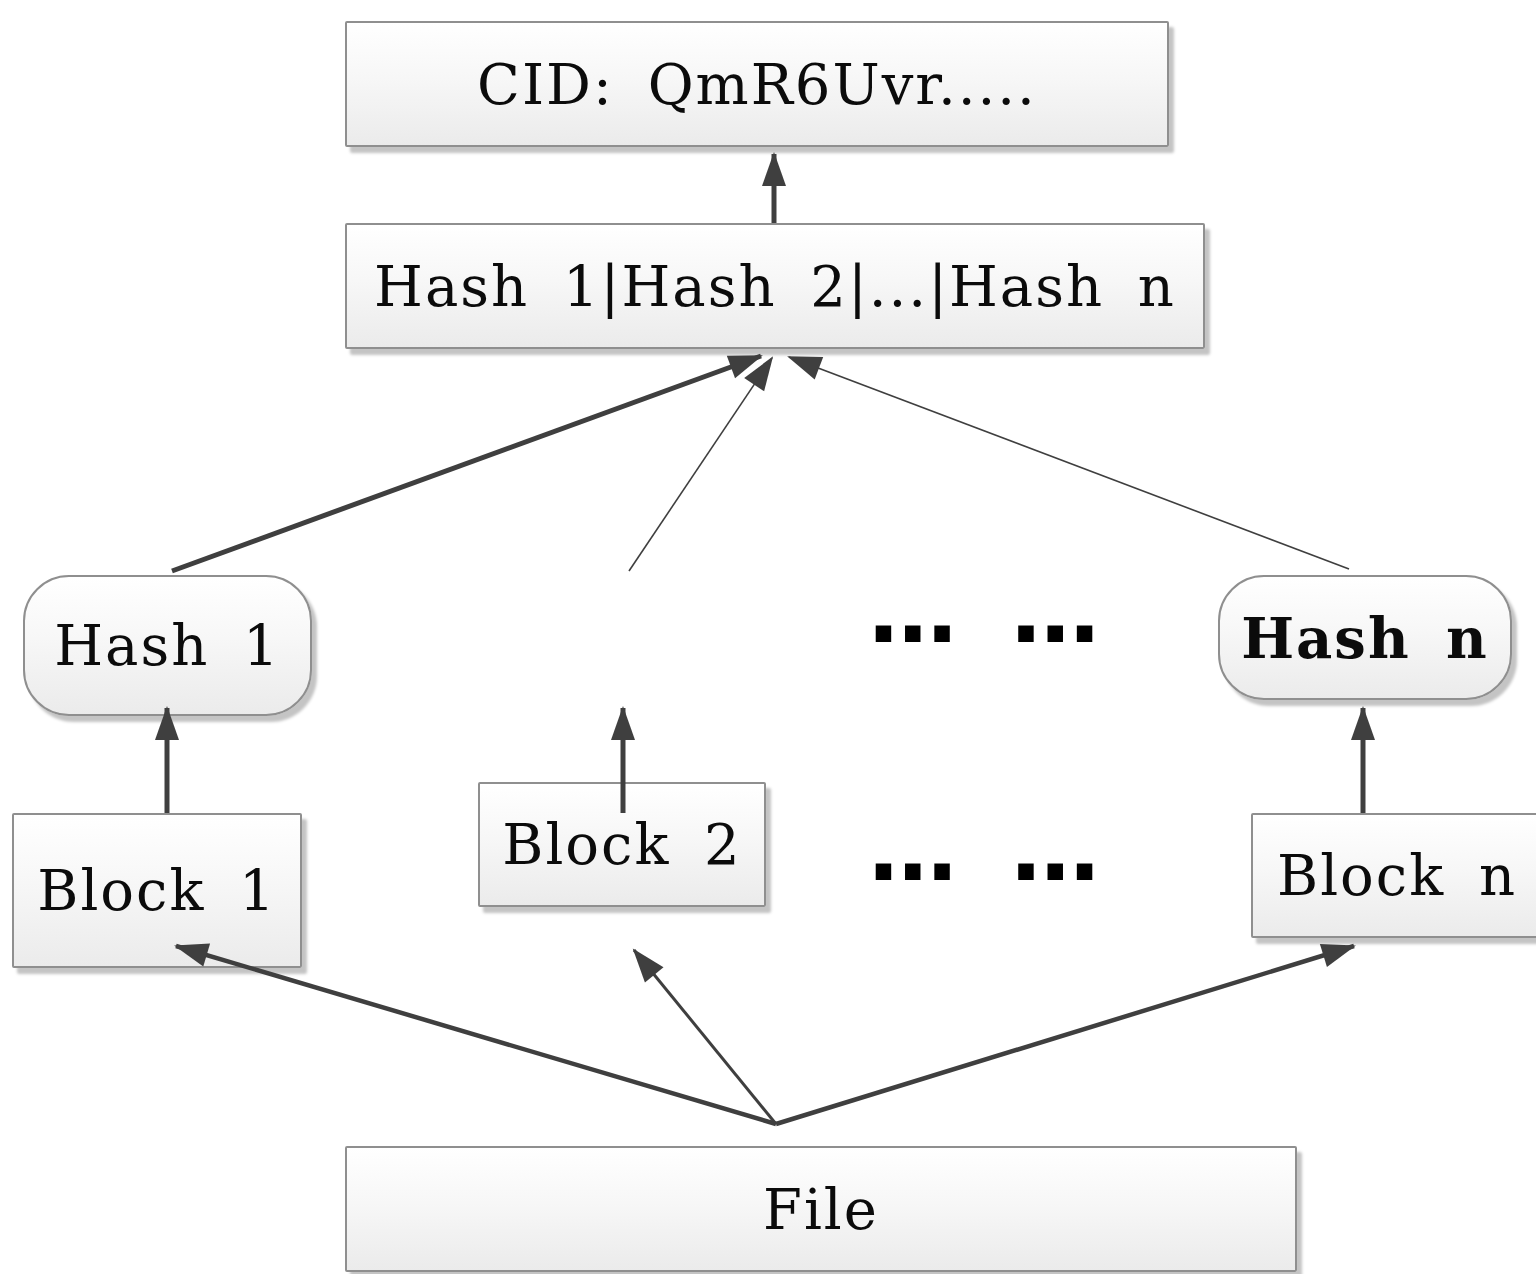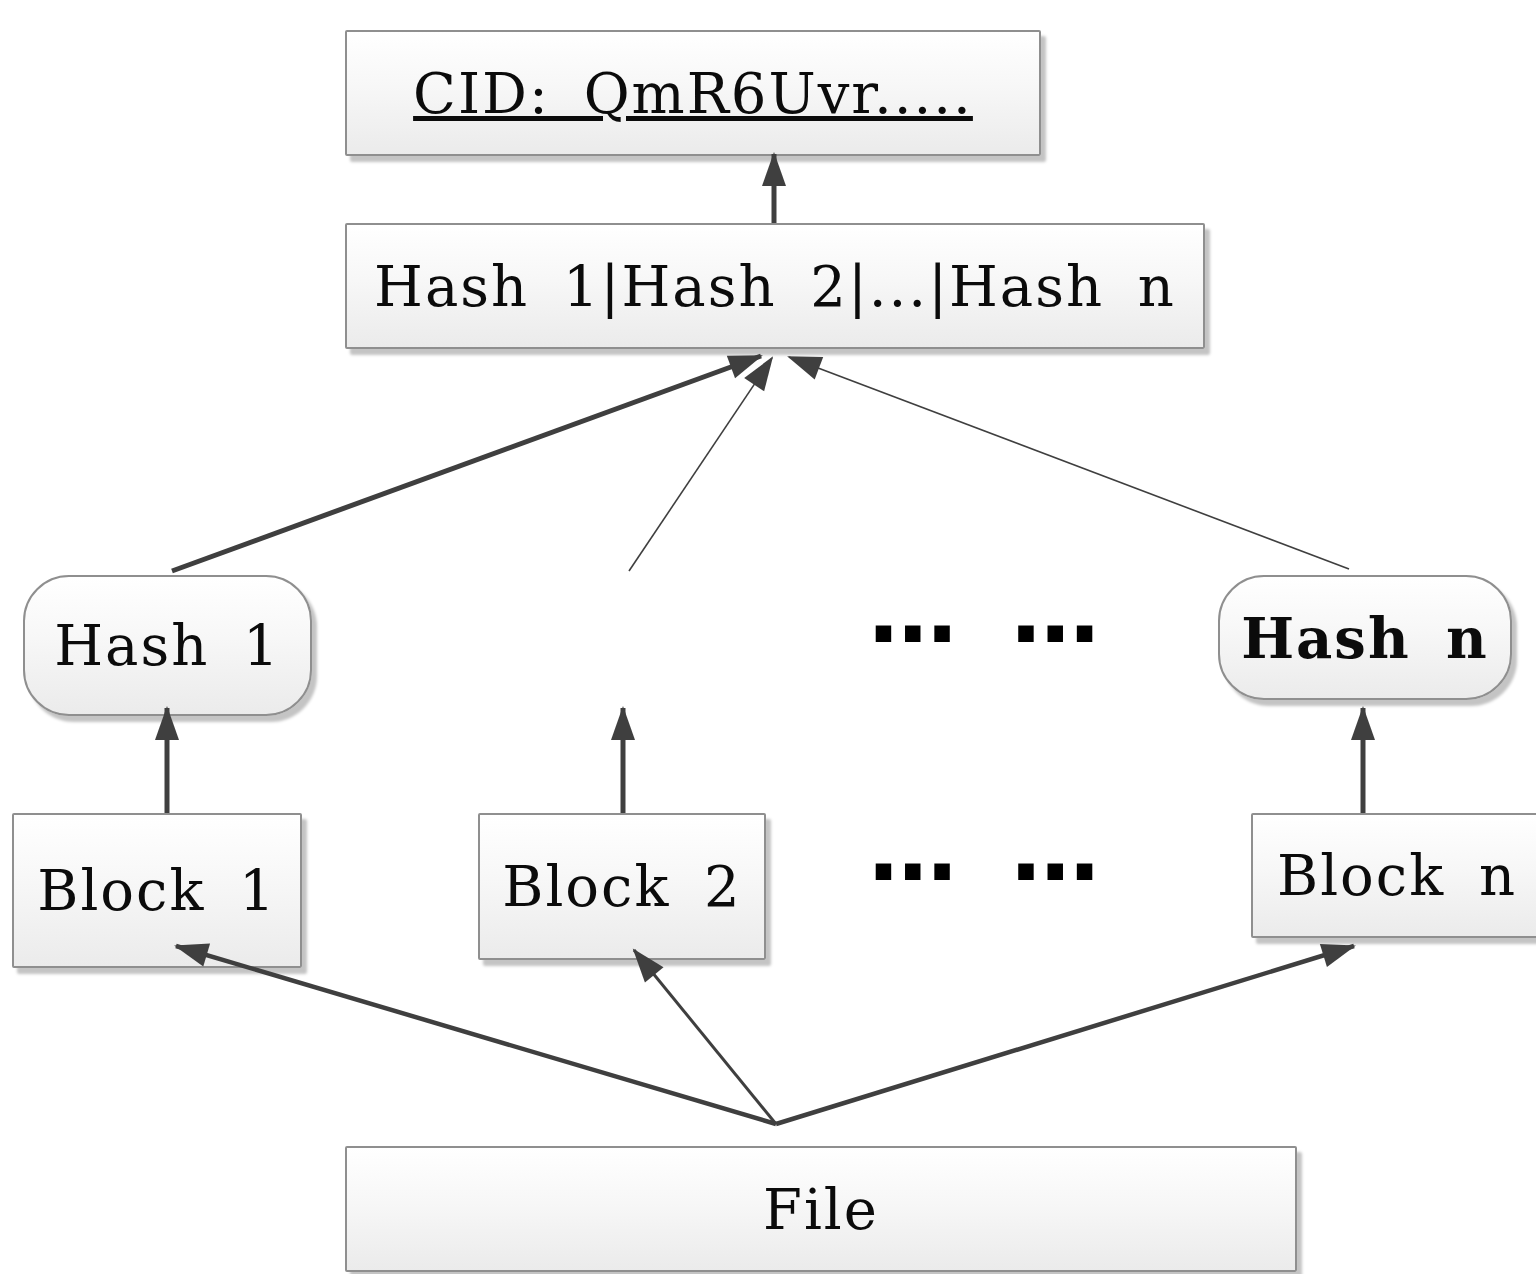--- a/index.html
+++ b/index.html
@@ -32,27 +32,27 @@
     border:2px solid var(--node-border);
     border-radius:2px;
     box-shadow:5px 6px 3px var(--shadow);
     color:var(--text);
     font-size:56px;
     letter-spacing:2px;
     word-spacing:14px;
     white-space:pre;
   }
   .oval{border-radius:46px;}
-  .n-cid      {left:345px;top:30px;  width:696px;height:126px;text-decoration:underline;}
+  .n-cid      {left:345px;top:21px;  width:824px;height:126px;}
   .n-hashlist {left:345px;top:223px; width:860px;height:126px;}
   .n-hash1    {left:23px;  top:575px;width:289px;height:141px;}
   .n-hash2    {left:479px; top:575px;width:289px;height:125px;}
   .n-hashn    {left:1218px;top:575px;width:294px;height:125px;font-weight:bold;}
   .n-block1   {left:12px;  top:813px;width:290px;height:155px;}
-  .n-block2   {left:478px; top:813px;width:288px;height:147px;text-align:right;}
+  .n-block2   {left:478px; top:782px;width:288px;height:125px;text-align:right;}
   .n-blockn   {left:1218px;top:813px;width:292px;height:125px;margin-left:33px;}
   .n-file     {left:345px; top:1126px;width:952px;height:126px;margin-top:20px;}
   .ellipsis{
     position:absolute;z-index:1;
     display:flex;align-items:center;justify-content:center;
     font-family:"DejaVu Sans","Liberation Sans",sans-serif;
     font-weight:bold;font-size:88px;color:#000;
     letter-spacing:4px;word-spacing:16px;white-space:pre;
   }
   .ellipsis span{display:inline-block;transform:translateY(-26px);}

